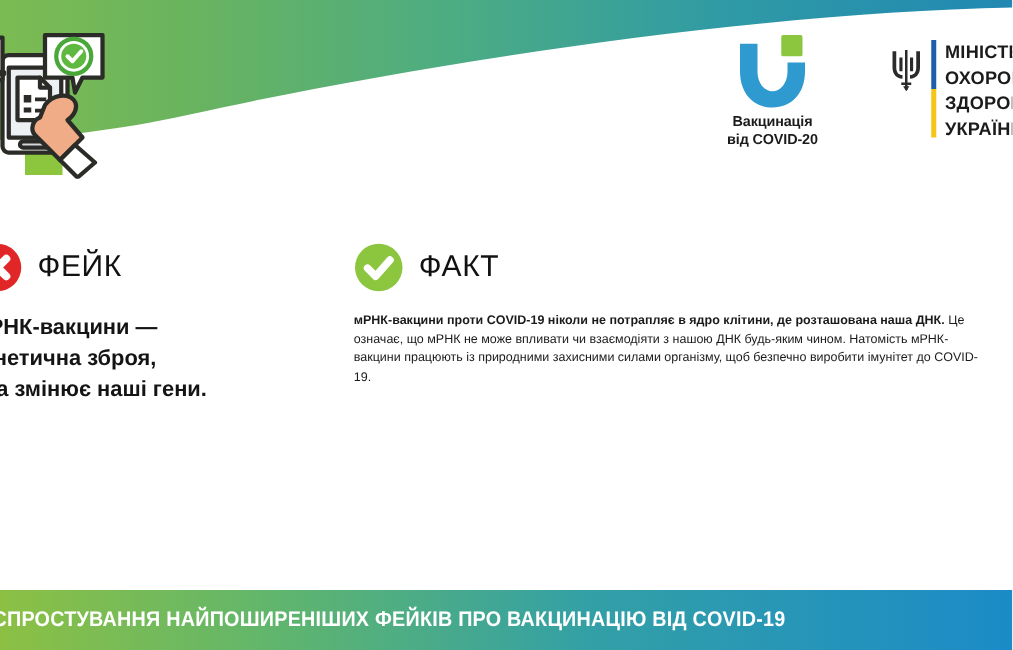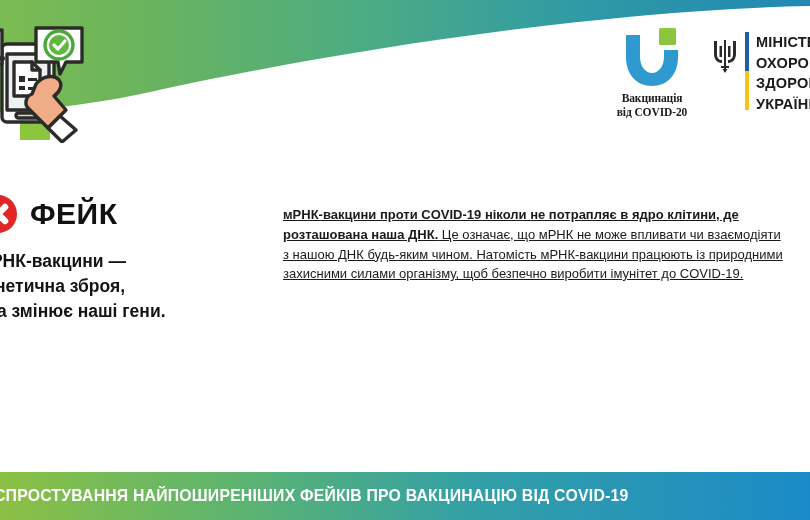--- a/index.html
+++ b/index.html
@@ -34,25 +34,24 @@
     left: -38px;
     top: 18px;
     width: 150px;
     height: 125px;
   }
   .illustration svg { display: block; }
 
   
   .logo-vax {
     position: absolute;
-    left: 602px;
+    left: 568px;
     top: 28px;
     width: 100px;
     text-align: center;
-    font-family: Liberation Serif, serif;
   }
   .logo-vax .mark { height: 60px; }
   .logo-vax .mark svg { display: block; margin: 0 auto; }
   .logo-vax .cap {
     margin-top: 3px;
     font-size: 11.5px;
     font-weight: bold;
     color: #1b1b1b;
     line-height: 1.25;
     letter-spacing: -0.1px;
@@ -107,41 +106,40 @@
     gap: 12px;
     height: 44px;
   }
   .badge-icon {
     flex: 0 0 auto;
     width: 40px;
     height: 40px;
   }
   .badge-icon svg { display: block; }
   .badge-label {
-    font-size: 30px;
-    font-weight: bold;
+    font-size: 24px;
+    font-weight: normal;
     color: #111111;
     letter-spacing: 0.5px;
   }
 
   .fake-body {
     margin-top: 13px;
     font-size: 17.5px;
     font-weight: bold;
     line-height: 1.42;
     color: #141414;
     white-space: pre-line;
   }
 
   .fact-body {
     margin-top: 13px;
-    font-size: 13px;
+    font-size: 10px;
     line-height: 1.52;
     color: #1a1a1a;
-    text-decoration: underline;
   }
   .fact-body .lead {
     font-weight: bold;
   }
 
   
   .footer-bar {
     position: absolute;
     left: 0;
     top: 472px;
@@ -264,20 +262,29 @@
         </svg>
       </div>
       <div class="badge-label">ФЕЙК</div>
     </div>
     <div class="fake-body">мРНК-вакцини —
 генетична зброя,
 яка змінює наші гени.</div>
   </div>
 
   <div class="col-fact">
+    <div class="badge-row">
+      <div class="badge-icon">
+        <svg width="40" height="40" viewBox="0 0 40 40" xmlns="http://www.w3.org/2000/svg">
+          <circle cx="20" cy="20" r="19" fill="#8cc63f"></circle>
+          <path d="M11,20.5 L17.5,27 L29,14" stroke="#ffffff" stroke-width="6" fill="none" stroke-linecap="round" stroke-linejoin="round"></path>
+        </svg>
+      </div>
+      <div class="badge-label">ФАКТ</div>
+    </div>
     <div class="fact-body">
       <span class="lead">мРНК-вакцини проти COVID-19 ніколи не потрапляє в ядро клітини, де розташована  наша ДНК.</span><span> Це означає, що мРНК не може впливати чи взаємодіяти з нашою ДНК будь-яким чином. Натомість мРНК-вакцини працюють із природними захисними силами організму, щоб безпечно виробити імунітет до COVID-19.</span>
     </div>
   </div>
 
   <div class="footer-bar">
     <div class="footer-text">СПРОСТУВАННЯ НАЙПОШИРЕНІШИХ ФЕЙКІВ ПРО ВАКЦИНАЦІЮ ВІД COVID-19</div>
   </div>
 
 </div>

